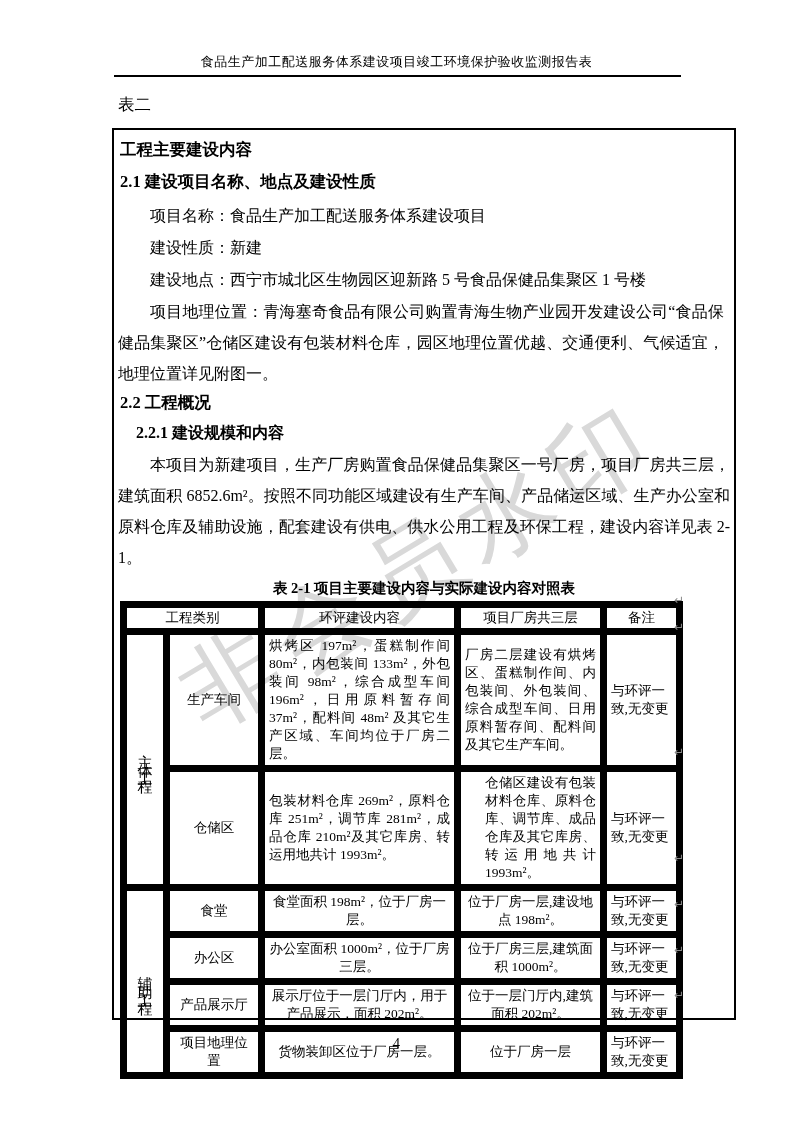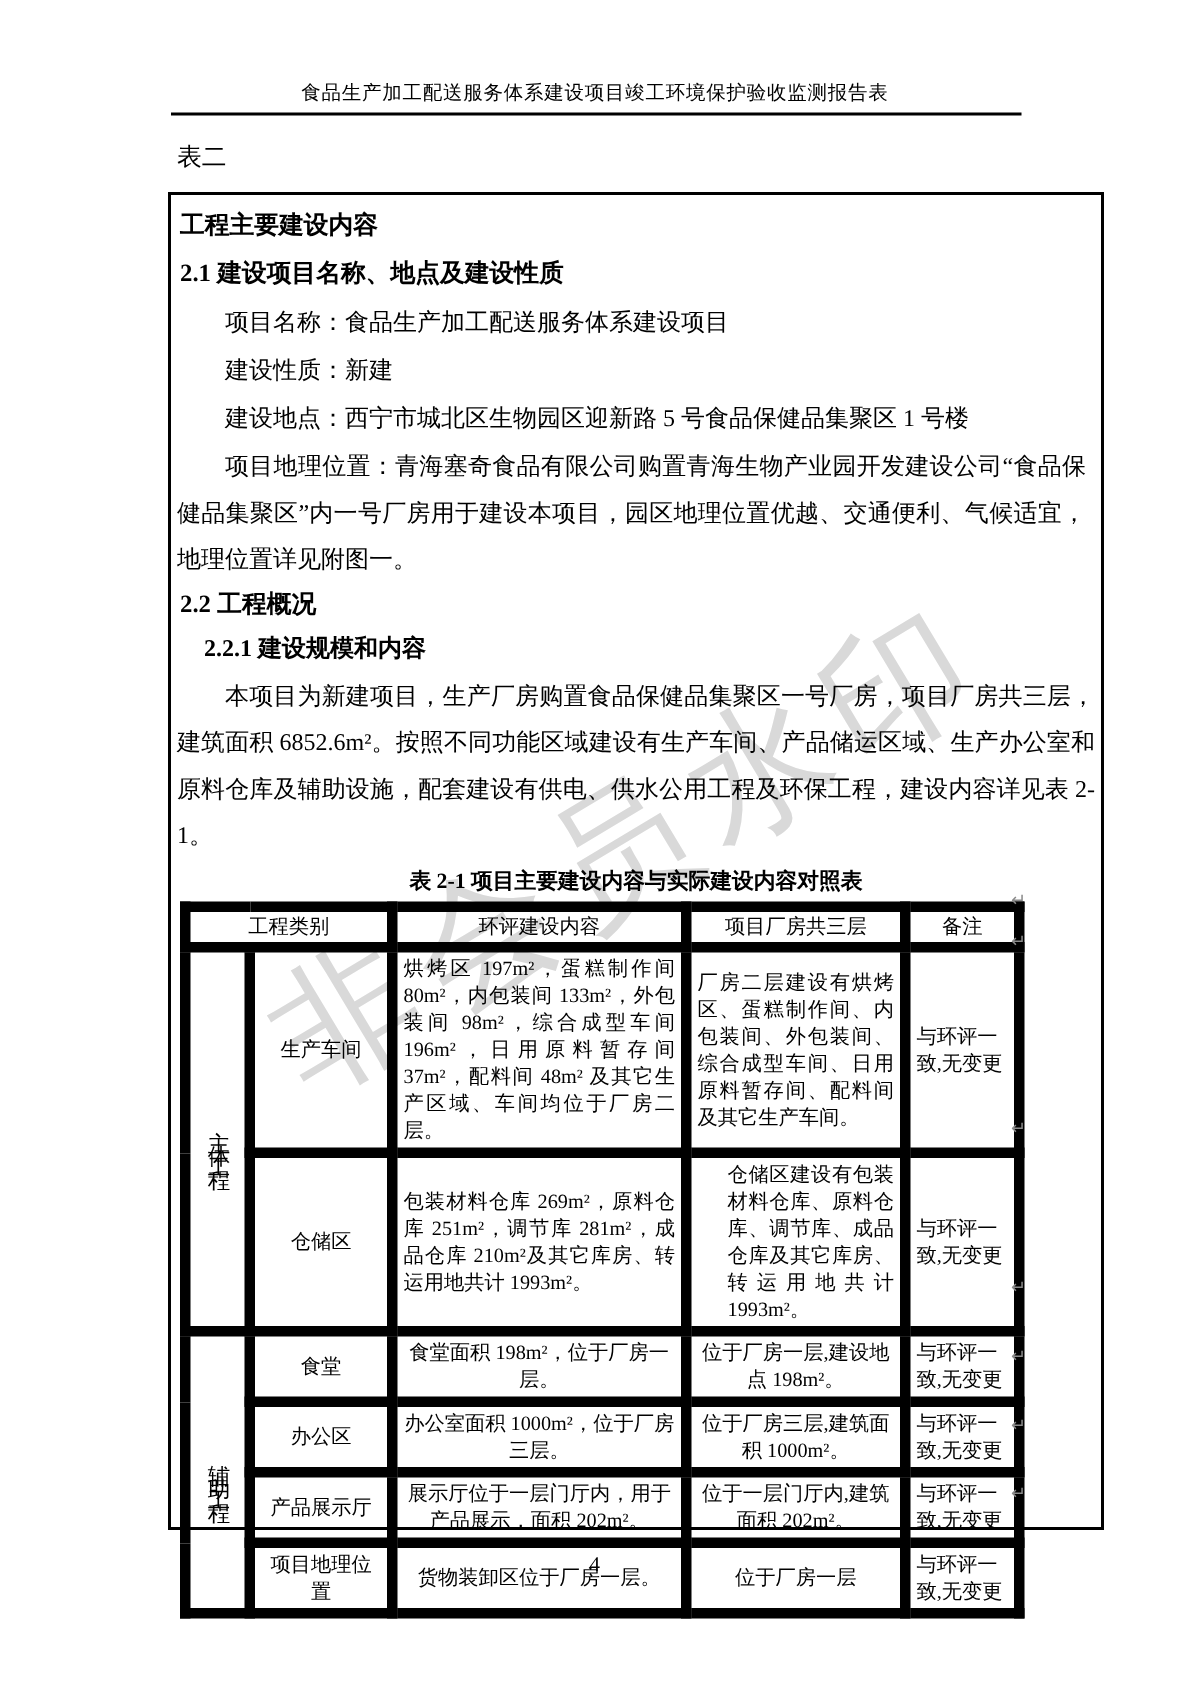--- a/index.html
+++ b/index.html
@@ -90,21 +90,21 @@
 
   <div class="watermark" style="color: rgb(217, 217, 217);">非会员水印</div>
 
   <div class="main-box">
     <div class="box-title">工程主要建设内容</div>
     <div class="h-sec">2.1  建设项目名称、地点及建设性质</div>
 
     <p class="line-p">项目名称：食品生产加工配送服务体系建设项目</p>
     <p class="line-p">建设性质：新建</p>
     <p class="line-p">建设地点：西宁市城北区生物园区迎新路 5 号食品保健品集聚区 1 号楼</p>
-    <p class="flow-p geo-p">项目地理位置：青海塞奇食品有限公司购置青海生物产业园开发建设公司“食品保健品集聚区”内一号厂房用于建设本项目，园区地理位置优越、交通便利、气候适宜，地理位置详见附图一。</p>
+    <p class="flow-p geo-p">项目地理位置：青海塞奇食品有限公司购置青海生物产业园开发建设公司“食品保健品集聚区”仓储区建设有包装材料仓库，园区地理位置优越、交通便利、气候适宜，地理位置详见附图一。</p>
 
     <div class="h-sec">2.2  工程概况</div>
     <div class="h-sub">2.2.1 建设规模和内容</div>
     <p class="flow-p">本项目为新建项目，生产厂房购置食品保健品集聚区一号厂房，项目厂房共三层，建筑面积 6852.6m²。按照不同功能区域建设有生产车间、产品储运区域、生产办公室和原料仓库及辅助设施，配套建设有供电、供水公用工程及环保工程，建设内容详见表 2-1。</p>
 
     <div class="tbl-title">表 2-1  项目主要建设内容与实际建设内容对照表</div>
 
     <table class="ctable">
       <colgroup>
         <col style="width:43px">

